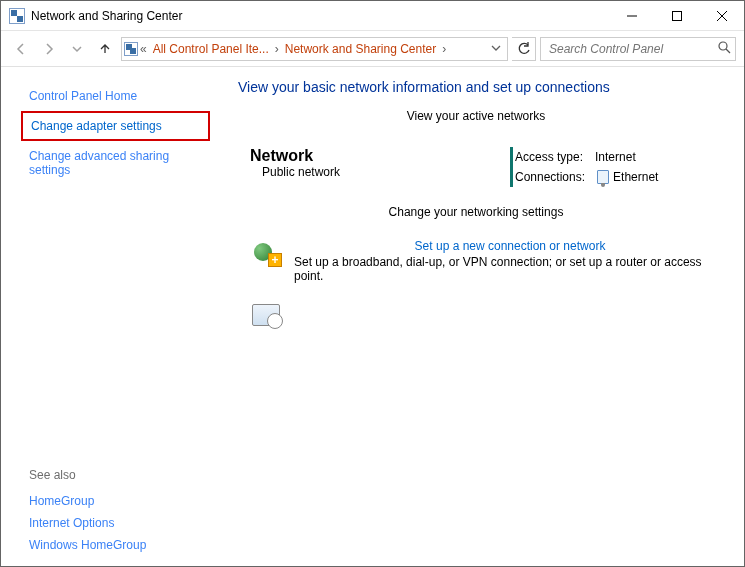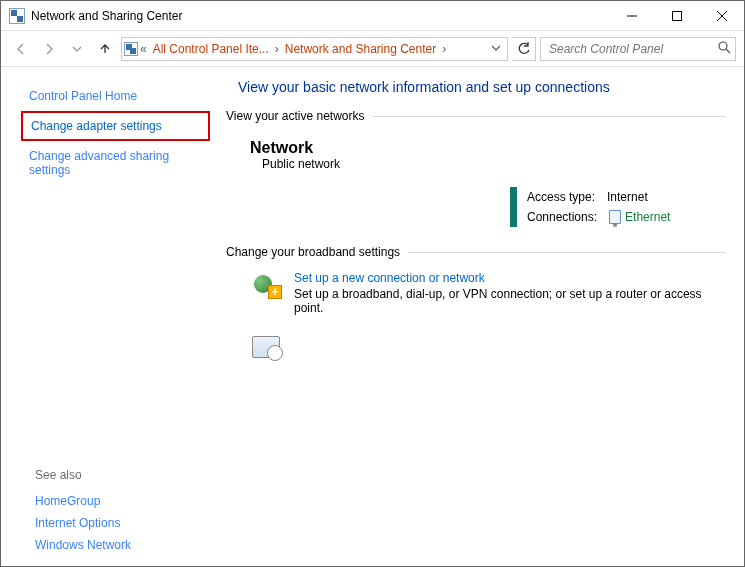--- a/index.html
+++ b/index.html
@@ -50,41 +50,41 @@
   .addr-drop { margin-left:auto; color:#606060; padding:0 4px;}
   .refresh-btn { width:24px; height:24px; border:1px solid #cccccc; border-left:none; display:flex; align-items:center; justify-content:center;}
   .searchbox { width:196px; height:24px; border:1px solid #cccccc; display:flex; align-items:center; padding:0 4px 0 6px;}
   .searchbox input { border:none; outline:none; font-size:12px; flex:1; font-style:italic; color:#777; background:transparent;}
   .searchbox .mag { color:#555; }
   
   .main { position:absolute; top:66px; bottom:0; left:0; right:0; display:flex;}
   .sidebar { width:215px; padding:18px 14px 10px 28px; display:flex; flex-direction:column; gap:0;}
   .side-link { color:#3b82f6; font-size:12px; text-decoration:none; padding:4px 0; display:inline-block; cursor:default;}
   .side-link.highlighted { border:2px solid #d20000; padding:6px 8px; margin:4px -8px 4px -8px; color:#0066cc;}
-  .side-footer { margin-top:auto; padding-top:20px;margin-left:6px;}
+  .side-footer { margin-top:auto; padding-top:20px;}
   .see-also { color:#6d6d6d; font-size:12px; margin-bottom:8px;}
   .content { flex:1; padding:12px 18px 10px 10px; position:relative;}
   h1.page-title { font-size:14px; font-weight:normal; color:#003399; margin:0 0 14px 12px;}
-  .section-hdr { font-size:12px; color:#000; margin-bottom:6px; display:flex; align-items:center; gap:8px;}
+  .section-hdr { font-size:12px; color:#000; margin-bottom:6px; display:flex; align-items:center; gap:8px;flex-direction:column;}
   .section-hdr .line { flex:1; height:1px; background:#d9d9d9;}
   .networks { display:flex; padding:10px 0 18px 24px;}
   .net-left { width:260px;}
   .net-name { font-weight:bold; font-size:16px;}
   .net-type { font-size:12px;margin-left:12px;}
-  .net-right { border-left:7px solid #0f766e; padding-left:10px; font-size:12px;margin-top:48px;}
+  .net-right { border-left:3px solid #0f766e; padding-left:2px; font-size:12px;}
   .net-row { display:flex; gap:12px; line-height:20px;}
   .net-label { }
   .net-val { }
-  .eth-link { color:#15803d; display:inline-flex; align-items:center; gap:4px;}
+  .eth-link { color:#000000; display:inline-flex; align-items:center; gap:4px;}
   .eth-icon { width:12px; height:14px; display:inline-block; border:1px solid #5f8fc7; border-radius:1px; position:relative; background:#eaf3fb;}
   .eth-icon::after { content:""; position:absolute; left:3px; right:3px; bottom:-4px; height:4px; background:#888; border-radius:0 0 2px 2px;}
   .settings-list { padding:6px 0 0 24px;}
   .setting-item { display:flex; gap:12px; margin-bottom:18px;}
   .setting-icon { width:32px; height:28px; flex-shrink:0; display:flex; align-items:center; justify-content:center;}
-  .setting-text .s-link { color:#0066cc; font-size:12px; display:block; margin-bottom:2px; cursor:default;}
+  .setting-text .s-link { color:#0066cc; font-size:12px; display:block; margin-bottom:2px; cursor:default;text-align:center;}
   .setting-text .s-desc { font-size:12px; color:#000;}
   .icon-setup { position:relative; width:28px; height:24px;}
   .icon-setup .globe { width:18px; height:18px; border-radius:50%; background:radial-gradient(circle at 30% 30%, #7fc97f, #2e7d32); position:absolute; top:2px; left:2px;}
   .icon-setup .plus { position:absolute; right:-2px; bottom:-2px; width:14px; height:14px; background:#ffb300; border:1px solid #c77f00; display:flex; align-items:center; justify-content:center; color:#fff; font-weight:bold; font-size:12px; line-height:1;}
   .icon-trouble { width:28px; height:22px; border:1px solid #888; background:linear-gradient(#eef4fb,#cfe0f0); position:relative; border-radius:2px;}
   .icon-trouble::after { content:""; position:absolute; right:-4px; bottom:-4px; width:14px; height:14px; border-radius:50%; background:#fff; border:1px solid #888;}
 </style>
 </head>
 <body>
 
@@ -168,21 +168,21 @@
 
   <div class="sidebar">
     <a class="side-link">Control Panel Home</a>
     <a class="side-link highlighted">Change adapter settings</a>
     <a class="side-link" style="max-width:155px">Change advanced sharing settings</a>
 
     <div class="side-footer">
       <div class="see-also">See also</div>
       <a class="side-link">HomeGroup</a><br>
       <a class="side-link">Internet Options</a><br>
-      <a class="side-link">Windows Network</a>
+      <a class="side-link">Windows HomeGroup</a>
     </div>
   </div>
 
   <div class="content">
     <h1 class="page-title">View your basic network information and set up connections</h1>
 
     <div class="section-hdr">
       <span>View your active networks</span>
       <span class="line"></span>
     </div>
@@ -201,21 +201,21 @@
           <span class="net-label">Connections:</span>
           <span class="eth-link">
             <span class="eth-icon"></span>
             <span>Ethernet</span>
           </span>
         </div>
       </div>
     </div>
 
     <div class="section-hdr">
-      <span>Change your broadband settings</span>
+      <span>Change your networking settings</span>
       <span class="line"></span>
     </div>
 
     <div class="settings-list">
       <div class="setting-item">
         <div class="setting-icon">
           <div class="icon-setup">
               <div class="globe"></div>
               <div class="plus">+</div>
             </div>

